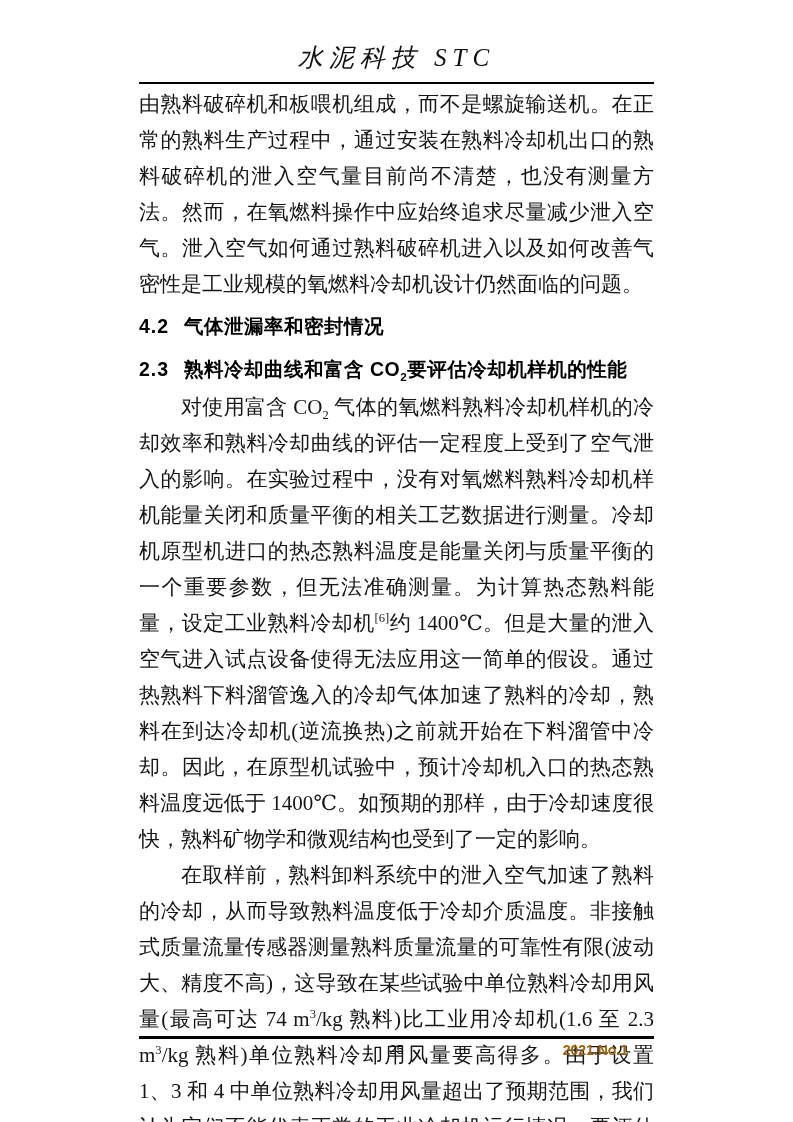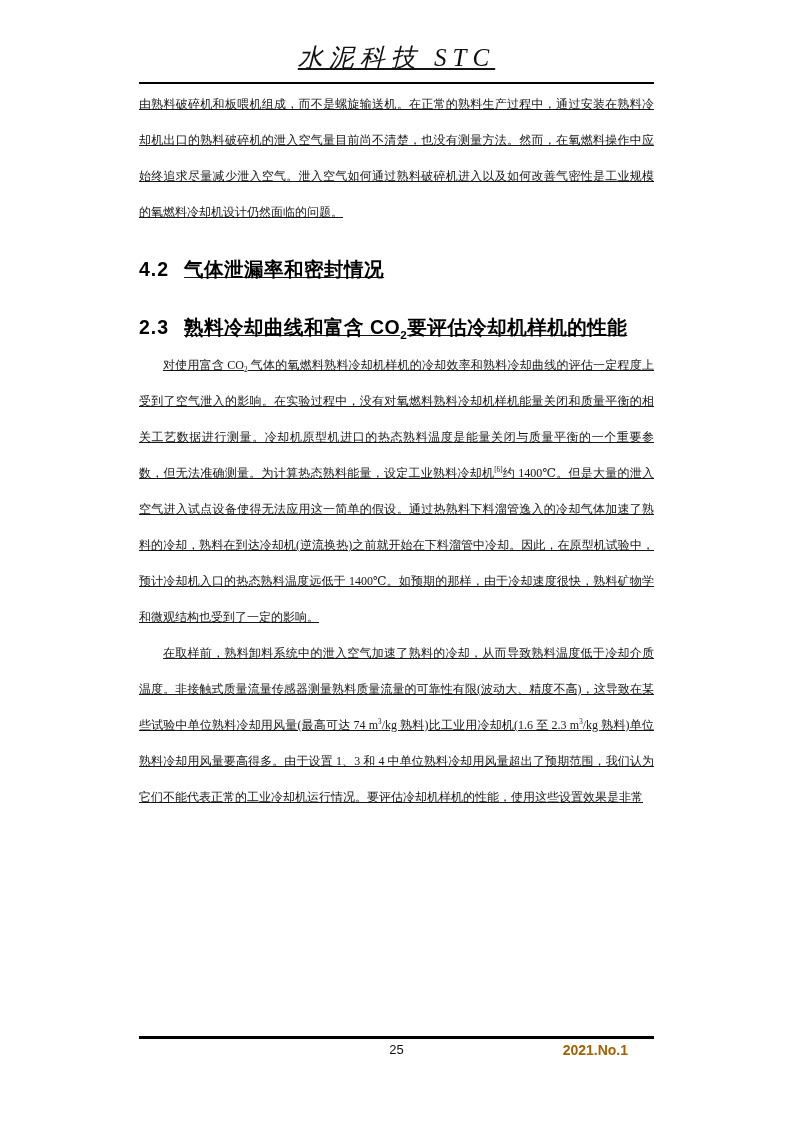--- a/index.html
+++ b/index.html
@@ -11,21 +11,20 @@
     position: relative;
     width: 641px;
     height: 1122px;
     margin: 0 auto;
     background: #ffffff;
     box-sizing: border-box;
     padding: 42px 63px 16px 63px;
     overflow: hidden;
     font-family: "Liberation Serif", "DejaVu Serif", serif;
     color: #151515;
-    text-decoration: underline;
   }
   
   .journal-title {
     text-align: center;
     font-size: 25px;
     line-height: 32px;
     letter-spacing: 6px;
     font-style: italic;
     font-weight: 500;
     color: #111;
@@ -36,32 +35,32 @@
     border: none;
     border-top: 2px solid #000;
     height: 0;
   }
   
   .doc-body {
     margin-top: 2px;
   }
   .doc-body p {
     margin: 0;
-    font-size: 12px;
+    font-size: 21px;
     line-height: 36px;
     text-align: justify;
     text-justify: inter-character;
     text-align-last: left;
     color: #161616;
   }
   .doc-body p.indent {
     text-indent: 2em;
   }
   .doc-body h2 {
-    margin: 20px 0 1px 0;
+    margin: 5px 0 1px 0;
     font-family: "Liberation Sans", "DejaVu Sans", sans-serif;
     font-size: 19.5px;
     line-height: 38px;
     font-weight: bold;
     color: #000;
     letter-spacing: 0.5px;
   }
   .doc-body h2 .h-num {
     display: inline-block;
     margin-right: 15px;

